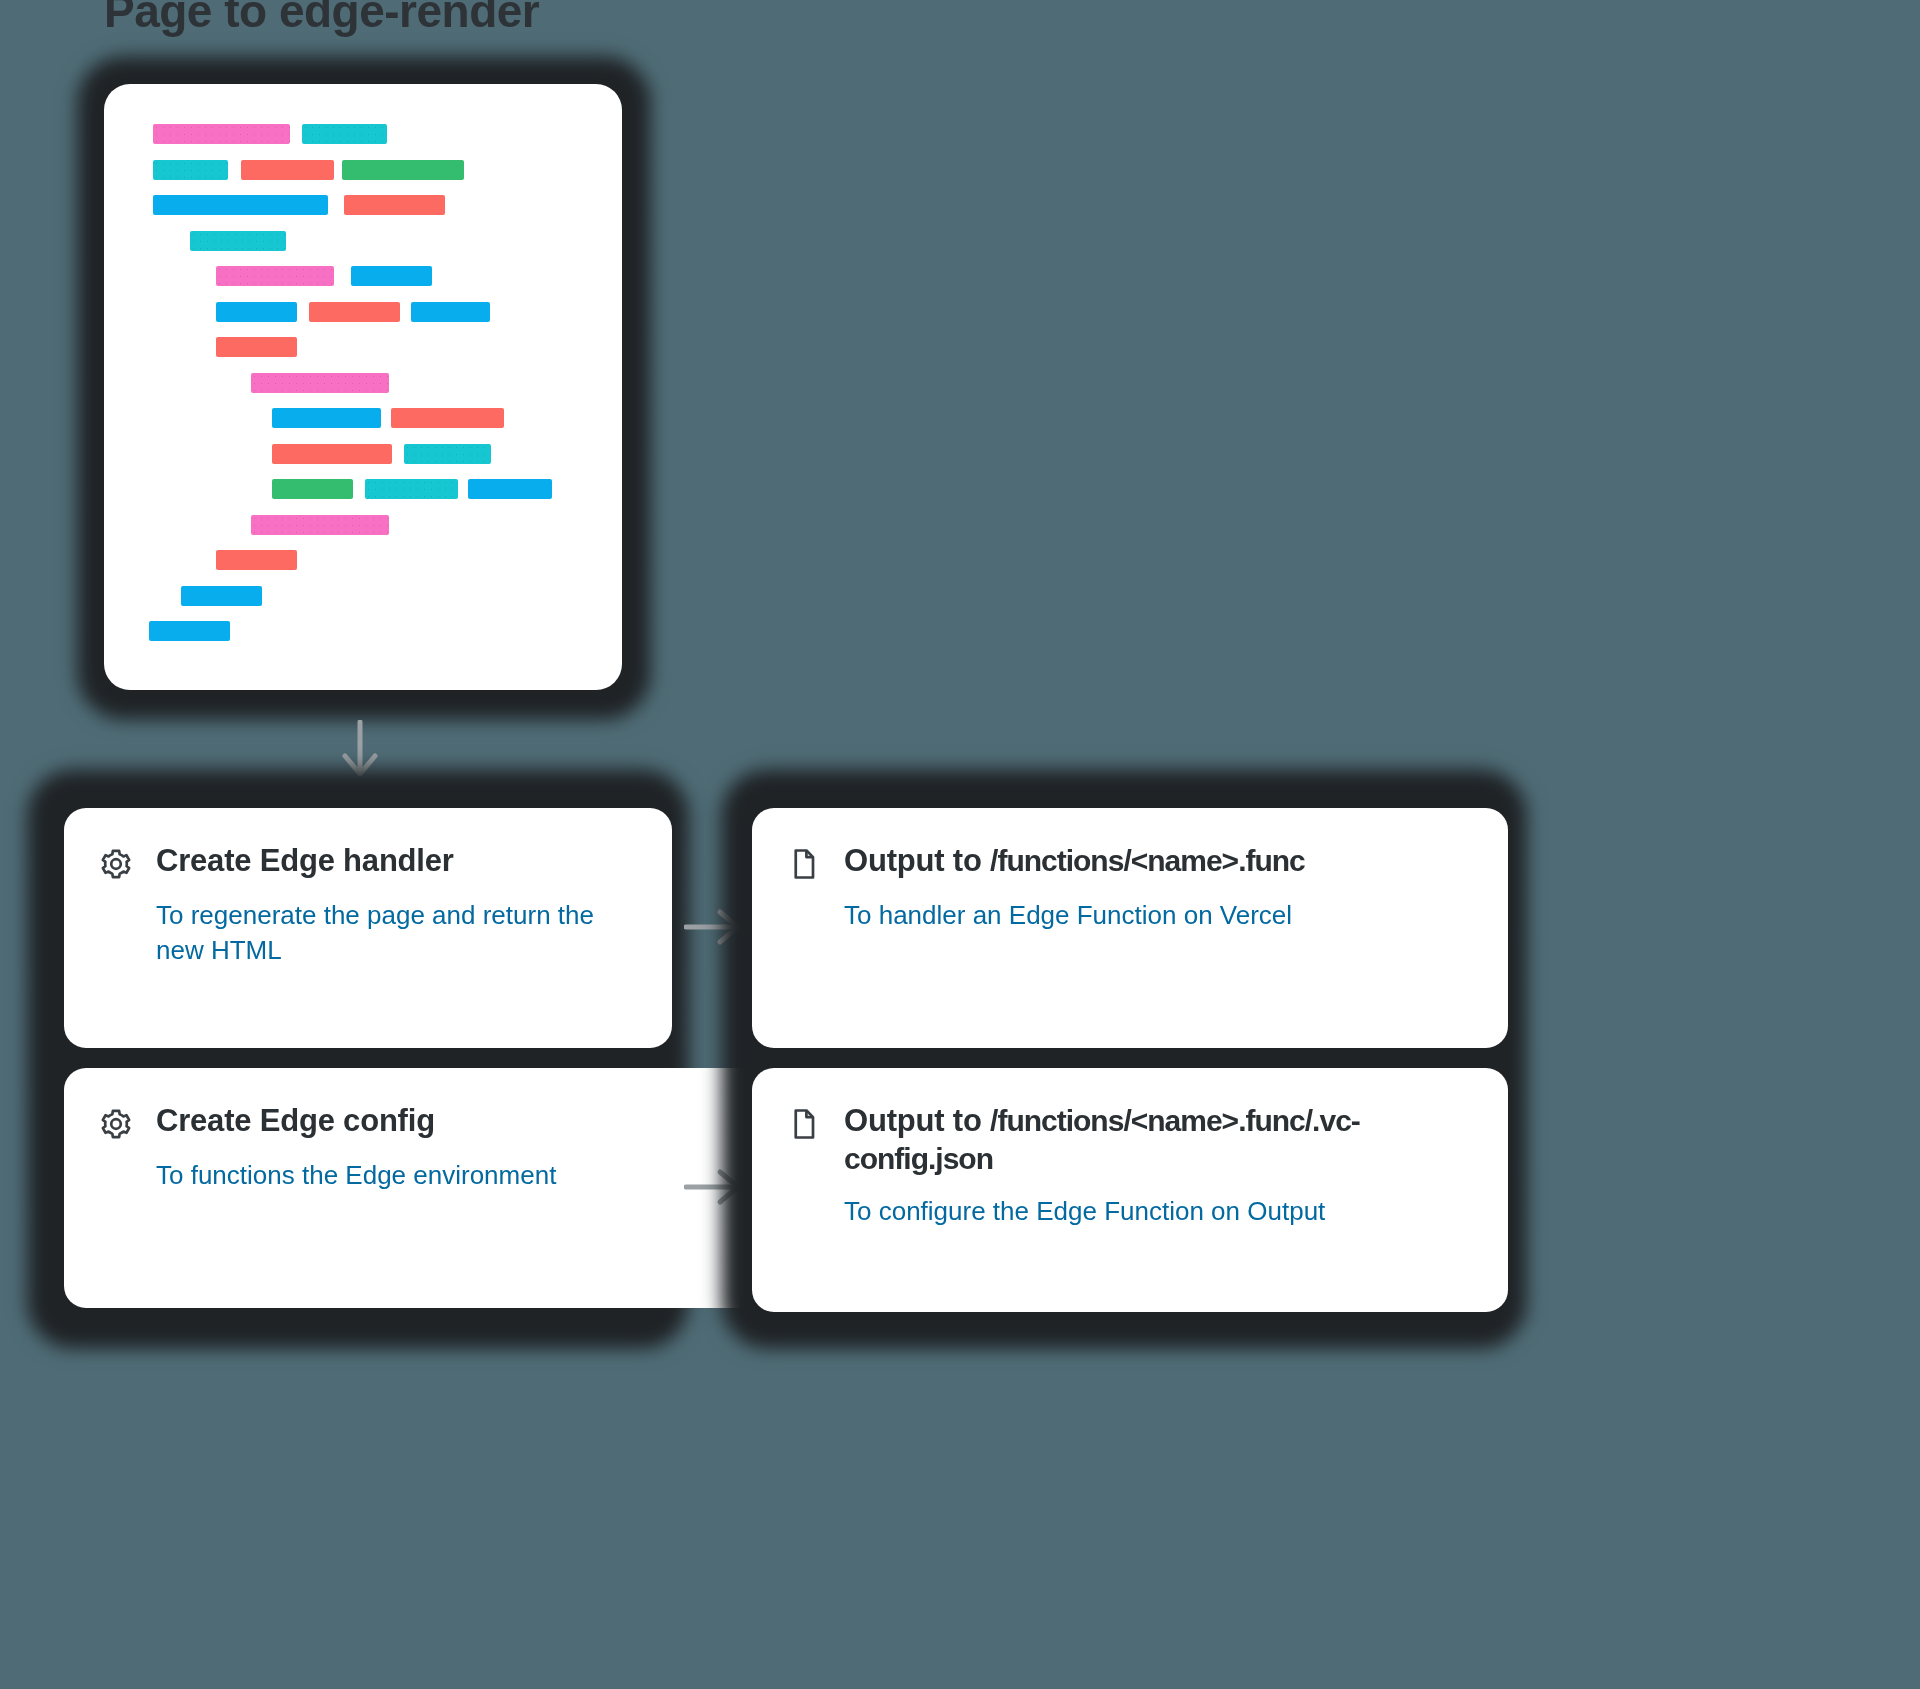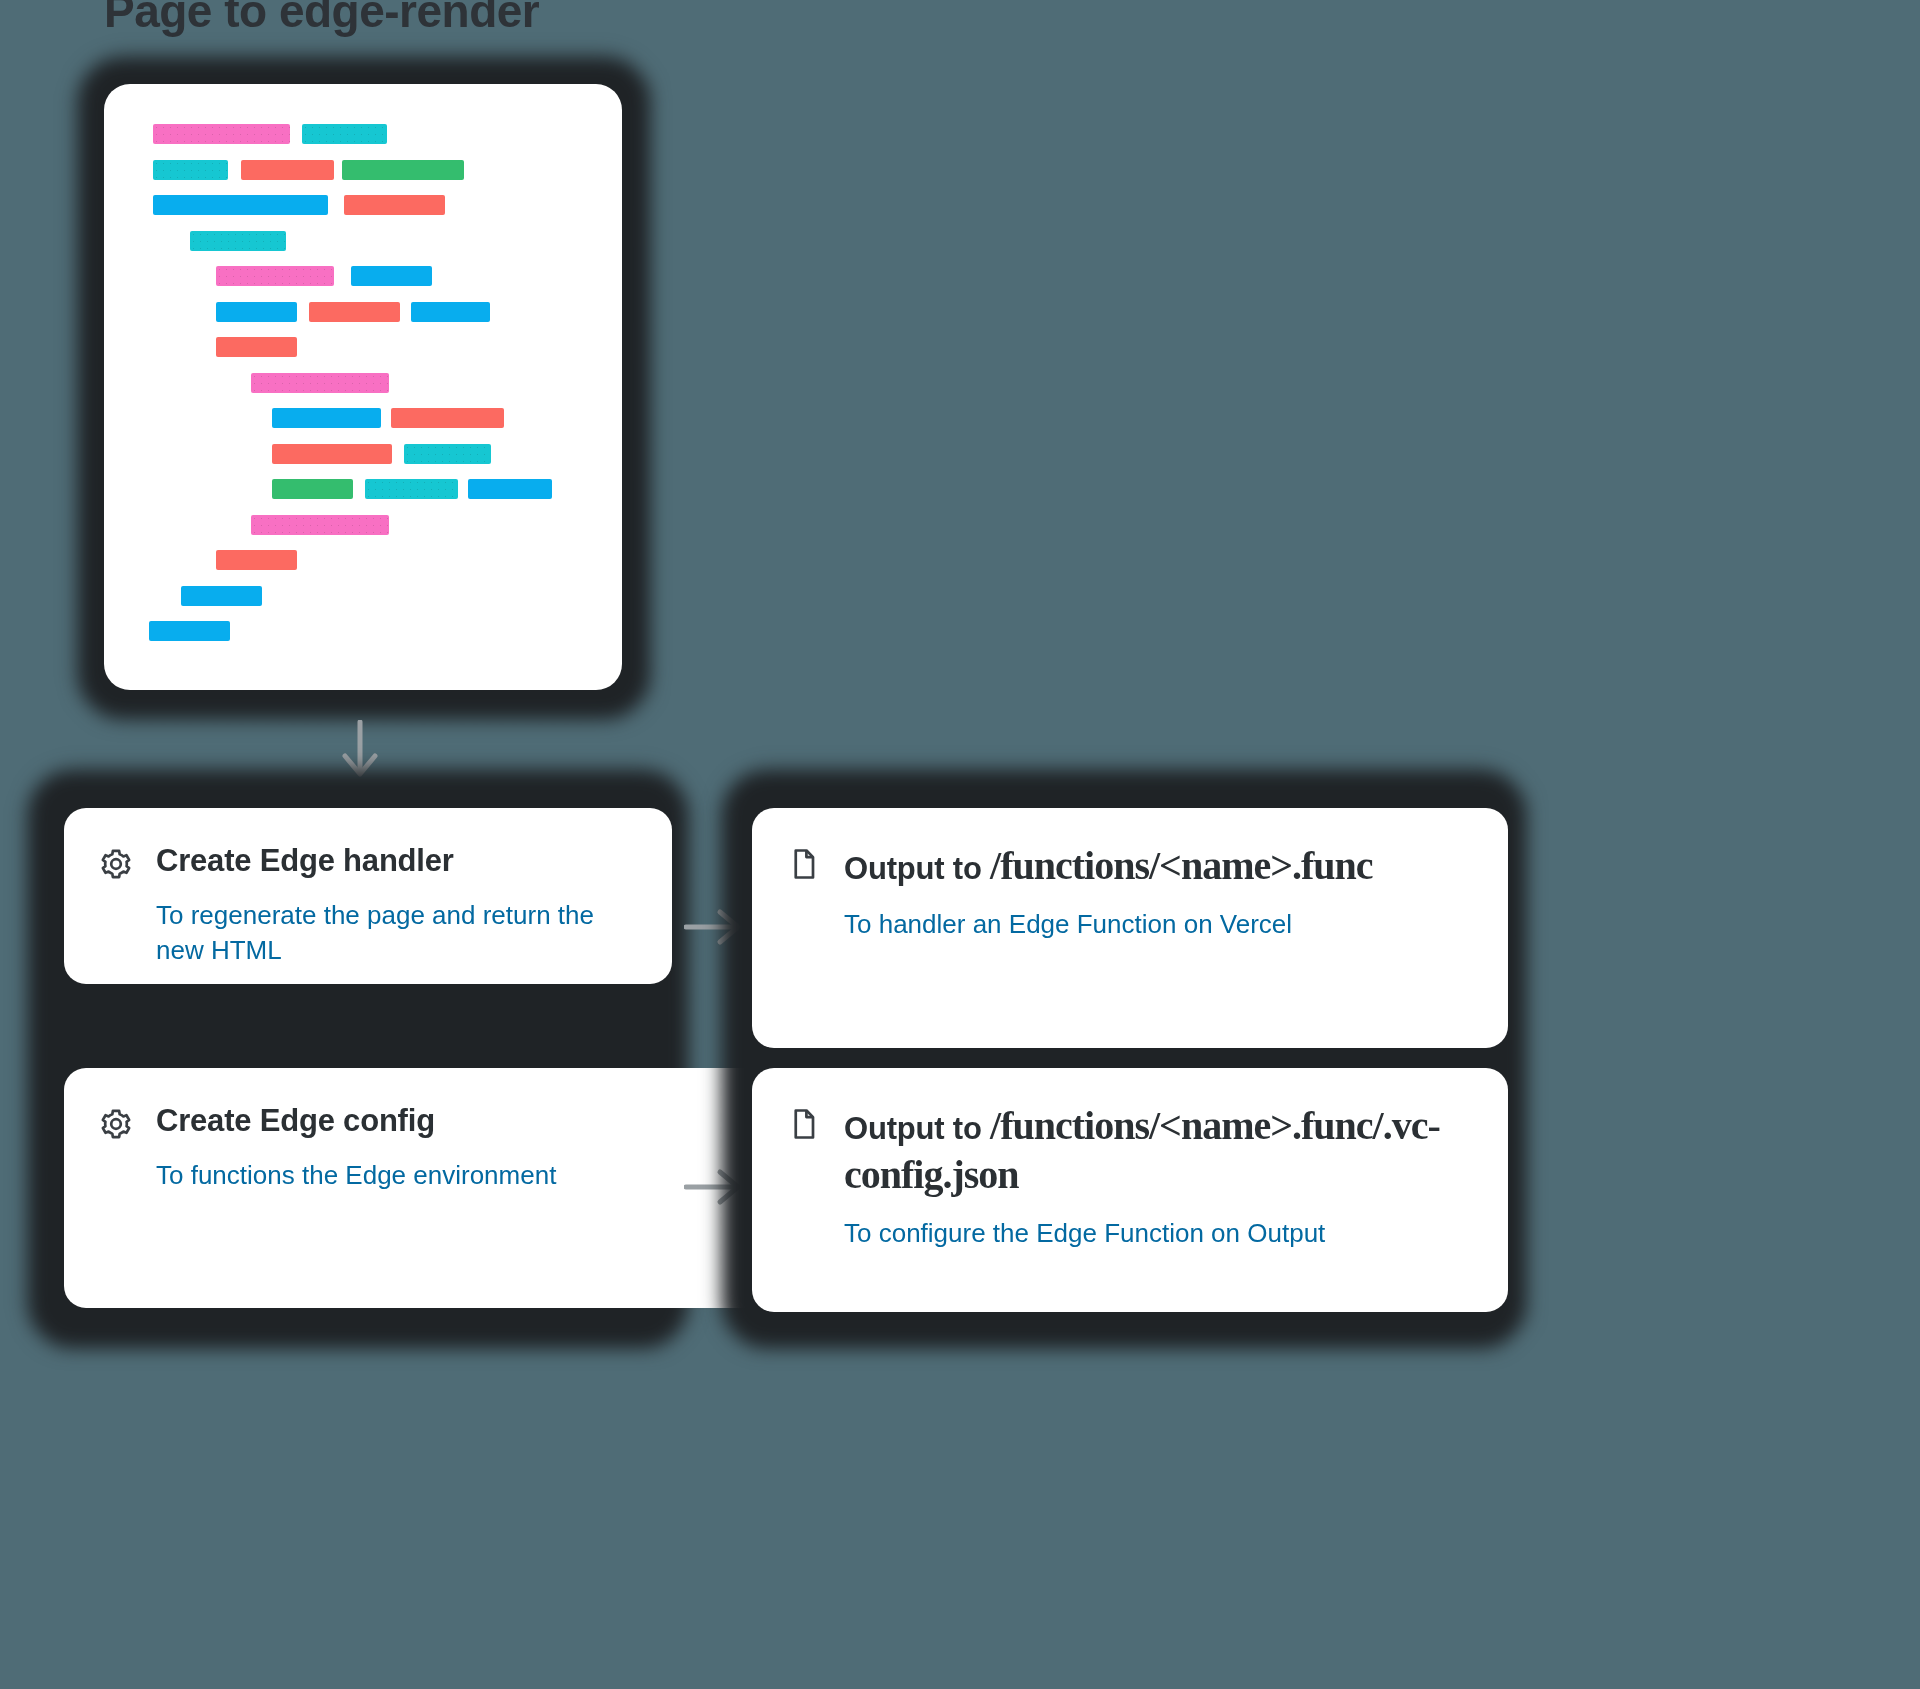--- a/index.html
+++ b/index.html
@@ -70,21 +70,21 @@
   #left-fuzz{ left:28px; top:770px; width:660px; height:578px; }
   #right-fuzz{ left:722px; top:770px; width:804px; height:578px; }
 
   .bcard{
     position:absolute;
     background:#FFFFFF;
     border-radius:22px;
     box-sizing:border-box;
     padding:34px 40px 30px 34px;
   }
-  #card-edge-handler{ left:64px; top:808px; width:608px; height:176px; }
+  #card-edge-handler{ left:64px; top:808px; width:608px; height:240px; }
   #card-edge-config { left:64px; top:1068px; width:699px; height:240px; }
   #card-output-func { left:752px; top:808px; width:756px; height:240px; }
   #card-output-config{ left:752px; top:1068px; width:756px; height:244px; }
 
   .card-head{
     display:flex;
     align-items:flex-start;
     gap:22px;
   }
   .card-head .ico{
@@ -95,22 +95,22 @@
   }
   .card-head .ico svg{display:block;width:36px;height:36px;}
   .card-title{
     font-size:31px;
     font-weight:700;
     color:#2B3034;
     line-height:1.22;
     letter-spacing:-0.2px;
   }
   .card-title .m{
-    font-family:Liberation Serif, serif;
-    font-size:40px;
+    font-family:Liberation Sans, sans-serif;
+    font-size:30px;
     letter-spacing:-1px;
   }
   .card-sub{
     margin-left:58px;
     margin-top:16px;
     font-size:26px;
     color:#0369a1;
     line-height:1.33;
     max-width:480px;
   }

